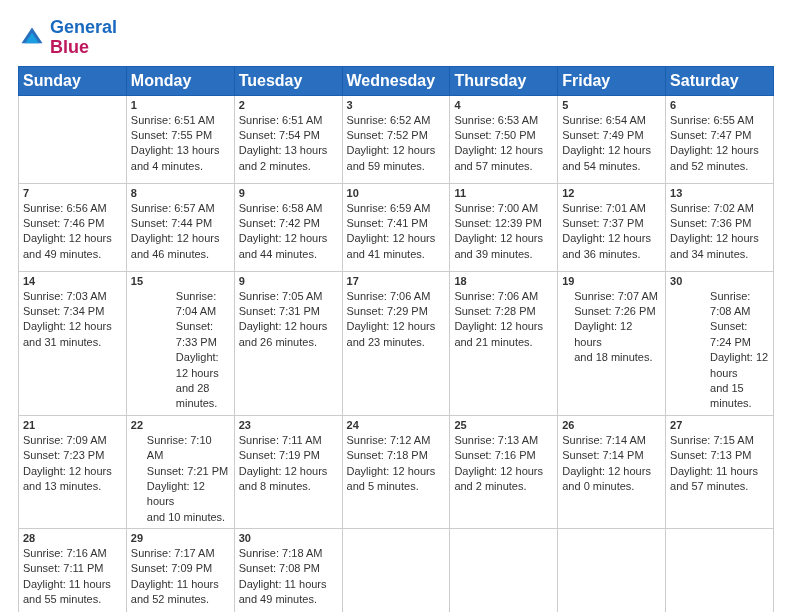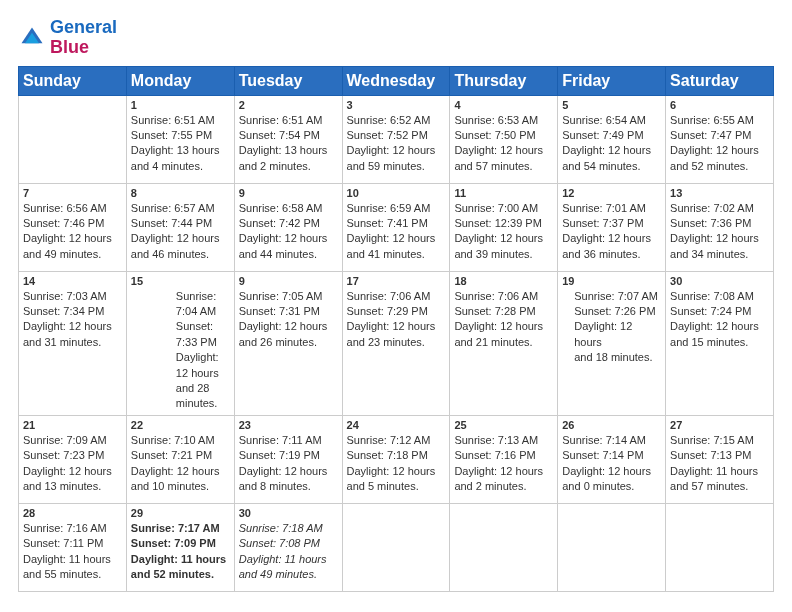--- a/index.html
+++ b/index.html
@@ -260,37 +260,37 @@
           </td>
           <td>
             <span class="day-num">19</span>
             <div class="cell-info" style="white-space: pre-line; margin-left: 12px;">Sunrise: 7:07 AM
 Sunset: 7:26 PM
 Daylight: 12 hours
 and 18 minutes.</div>
           </td>
           <td>
             <span class="day-num">30</span>
-            <div class="cell-info" style="white-space: pre-line;">Sunrise: 7:08 AM
+            <div class="cell-info" style="white-space: pre-line; margin-left: 40px;">Sunrise: 7:08 AM
 Sunset: 7:24 PM
 Daylight: 12 hours
 and 15 minutes.</div>
           </td>
         </tr>
         <tr>
           <td>
             <span class="day-num">21</span>
             <div class="cell-info" style="white-space: pre-line;">Sunrise: 7:09 AM
 Sunset: 7:23 PM
 Daylight: 12 hours
 and 13 minutes.</div>
           </td>
           <td>
             <span class="day-num">22</span>
-            <div class="cell-info" style="white-space: pre-line;">Sunrise: 7:10 AM
+            <div class="cell-info" style="white-space: pre-line; margin-left: 16px;">Sunrise: 7:10 AM
 Sunset: 7:21 PM
 Daylight: 12 hours
 and 10 minutes.</div>
           </td>
           <td>
             <span class="day-num">23</span>
             <div class="cell-info" style="white-space: pre-line;">Sunrise: 7:11 AM
 Sunset: 7:19 PM
 Daylight: 12 hours
 and 8 minutes.</div>
@@ -327,28 +327,28 @@
         <tr>
           <td>
             <span class="day-num">28</span>
             <div class="cell-info" style="white-space: pre-line;">Sunrise: 7:16 AM
 Sunset: 7:11 PM
 Daylight: 11 hours
 and 55 minutes.</div>
           </td>
           <td>
             <span class="day-num">29</span>
-            <div class="cell-info" style="white-space: pre-line; font-weight: bold;">Sunrise: 7:17 AM
+            <div class="cell-info" style="white-space: pre-line;">Sunrise: 7:17 AM
 Sunset: 7:09 PM
 Daylight: 11 hours
 and 52 minutes.</div>
           </td>
           <td>
             <span class="day-num">30</span>
-            <div class="cell-info" style="white-space: pre-line; font-style: italic;">Sunrise: 7:18 AM
+            <div class="cell-info" style="white-space: pre-line;">Sunrise: 7:18 AM
 Sunset: 7:08 PM
 Daylight: 11 hours
 and 49 minutes.</div>
           </td>
           <td class="empty-cell"></td>
           <td class="empty-cell"></td>
           <td class="empty-cell"></td>
           <td class="empty-cell"></td>
         </tr>
       </tbody>

